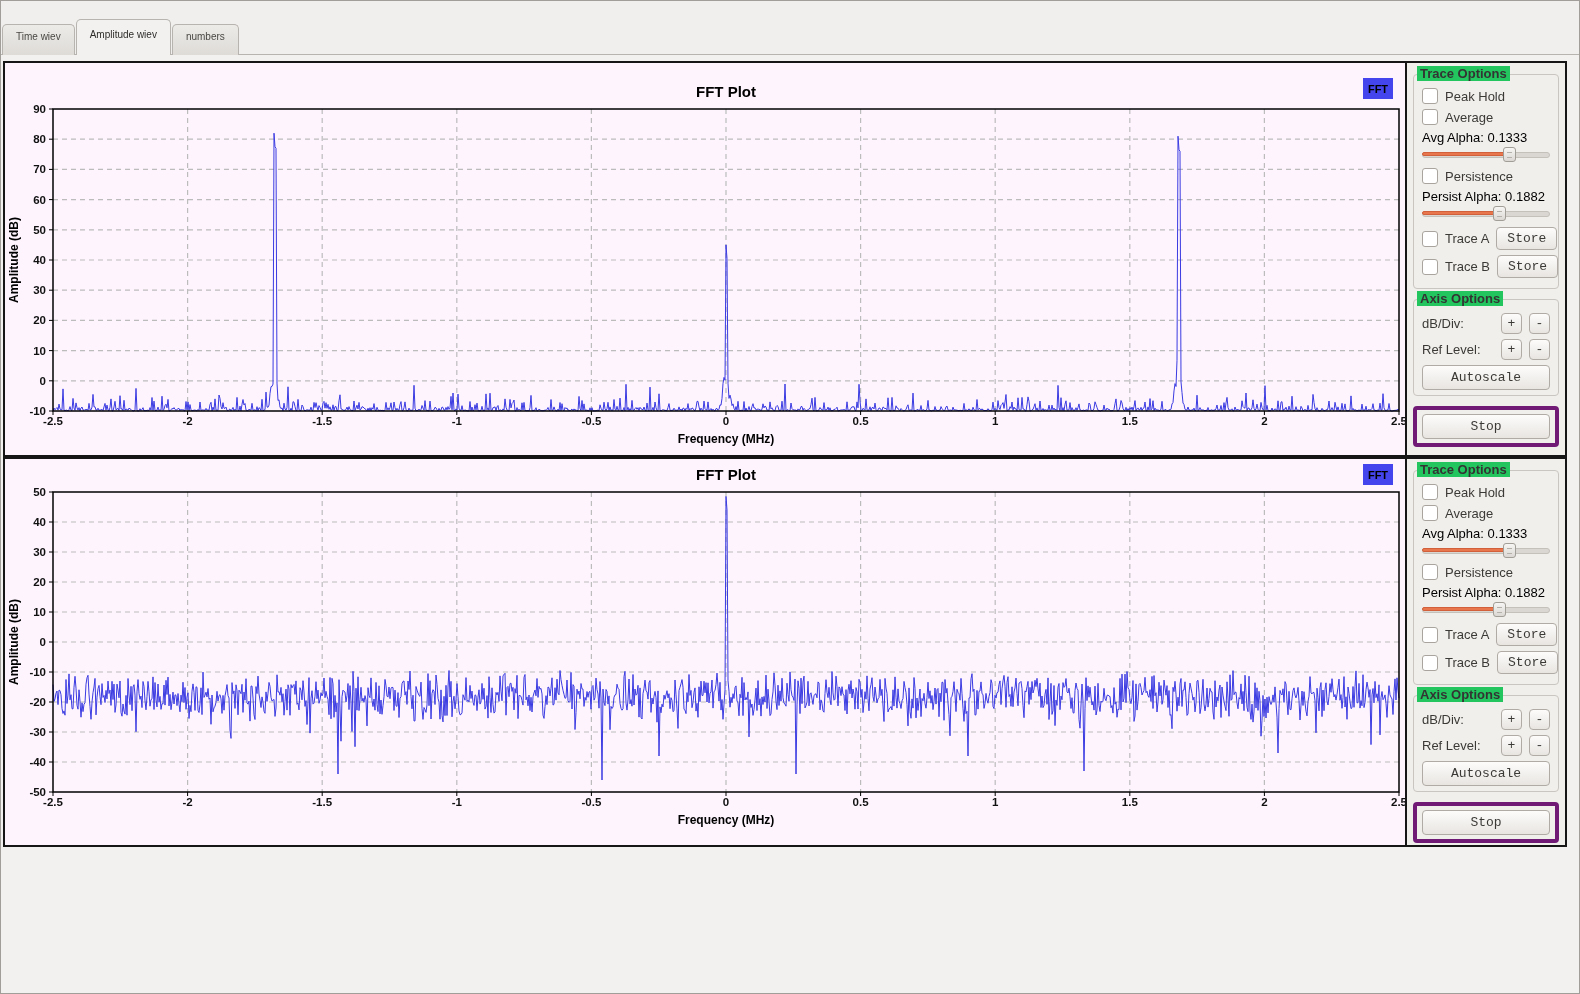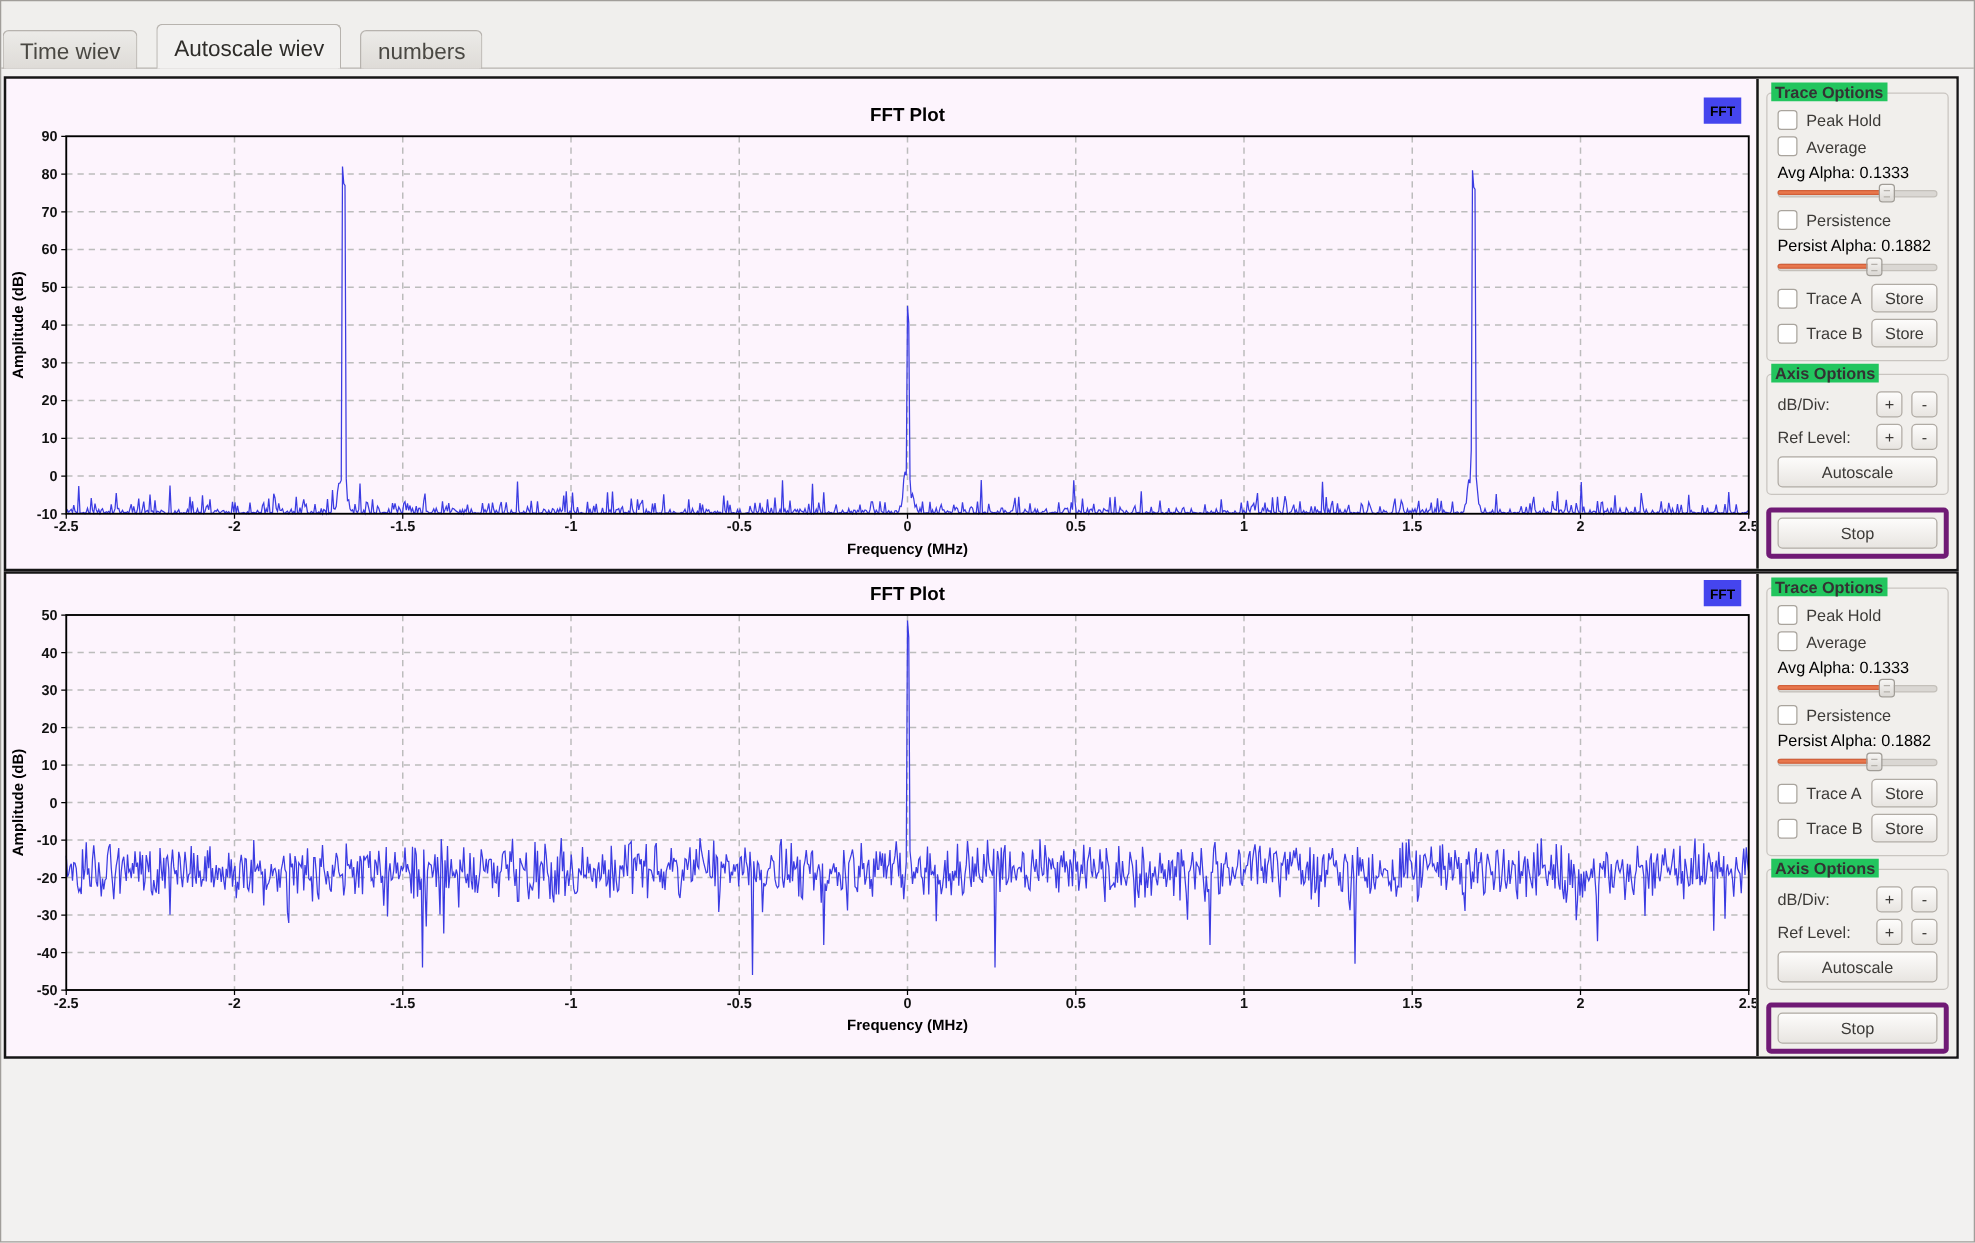--- a/index.html
+++ b/index.html
@@ -2,23 +2,23 @@
 <html><head>
 <meta charset="utf-8">
 <style>
   html,body{margin:0;padding:0}
   body{width:1580px;height:994px;position:relative;background:#f0efed;
        font-family:"Liberation Sans",sans-serif;overflow:hidden}
   .window-border{position:absolute;inset:0;border:1px solid #a19e9a;pointer-events:none;z-index:50}
 
   
   .tabbar{position:absolute;top:19px;left:2px;display:flex;align-items:flex-end;height:36px;z-index:3}
-  .tab{box-sizing:border-box;height:31px;padding:6px 13px 18px;margin-right:15px;
+  .tab{box-sizing:border-box;height:31px;padding:6px 13px 18px;margin-right:1px;
        background:linear-gradient(#ecebe8,#dedbd7);border:1px solid #b7b3ae;border-bottom:none;
-       border-radius:5px 5px 0 0;font-size:18px;color:#4a4843;white-space:nowrap}
+       border-radius:5px 5px 0 0;font-size:10px;color:#4a4843;white-space:nowrap}
   .tab.active{height:36px;padding-top:9px;background:#f2f1f0;color:#2f2d2a;position:relative;z-index:4}
 
   
   .tabpane{position:absolute;top:54px;left:1px;width:1578px;height:939px;background:#f2f1f0;
            border-top:1px solid #b7b3ae;box-sizing:border-box}
 
   .section{position:absolute;left:2px;width:1564px;box-sizing:border-box;border:2px solid #161616;
            display:flex;background:#fdf4fd}
   #section-top{top:6px;height:396px}
   #section-bottom{top:402px;height:390px}
@@ -48,36 +48,36 @@
   .slider{position:relative;height:15px;margin:1px 0 6px}
   .slider .track{position:absolute;left:0;right:0;top:5px;height:4px;background:#dad7d3;
                  border:1px solid #c4c0ba;border-radius:3px}
   .slider .fill{position:absolute;left:0;top:5px;height:4px;background:#e8774d;
                 border:1px solid #d2603a;border-radius:3px 0 0 3px;box-sizing:border-box}
   .slider .handle{position:absolute;top:0;width:13px;height:15px;
                   background:linear-gradient(#f7f6f4,#dbd8d4);border:1px solid #a19d97;border-radius:3px;box-sizing:border-box}
   .slider .handle::before{content:"";position:absolute;left:3px;right:3px;top:4px;height:4px;
                   border-top:1px solid #b5b1ab;border-bottom:1px solid #b5b1ab}
   .btn{box-sizing:border-box;background:linear-gradient(#fdfcfb,#e8e5e1);border:1px solid #b0aba4;
-       border-radius:4px;color:#3c3a37;font-size:13px;text-align:center;font-family:Liberation Sans, sans-serif}
+       border-radius:4px;color:#3c3a37;font-size:13px;text-align:center;font-family:Liberation Mono, monospace}
   .store-btn{margin-left:auto;padding:3px 10px}
   .pm-btn{width:21px;height:21px;line-height:19px;padding:0;flex:none}
   .spacer{flex:1}
   .wide-btn{display:block;width:100%;padding:4px 0;margin-top:0}
   .stop-group{margin-top:10px;border:4px solid #701a75;border-radius:4px;padding:4px 5px}
   .stop-btn{display:block;width:100%;padding:4px 0}
 </style>
 </head>
 <body>
 
 <div class="window-border"></div>
 
 <div class="tabbar">
   <div class="tab">Time wiev</div>
-  <div class="tab active">Autoscale wiev</div>
+  <div class="tab active">Amplitude wiev</div>
   <div class="tab">numbers</div>
 </div>
 
 <div class="tabpane">
 
   <div class="section" id="section-top">
     <div class="plot-area">
       <svg id="svg-top" width="1400" height="392" viewBox="0 0 1400 392">
           <line class="grid" x1="182.6" y1="46" x2="182.6" y2="348"></line>
           <line class="grid" x1="317.2" y1="46" x2="317.2" y2="348"></line>

